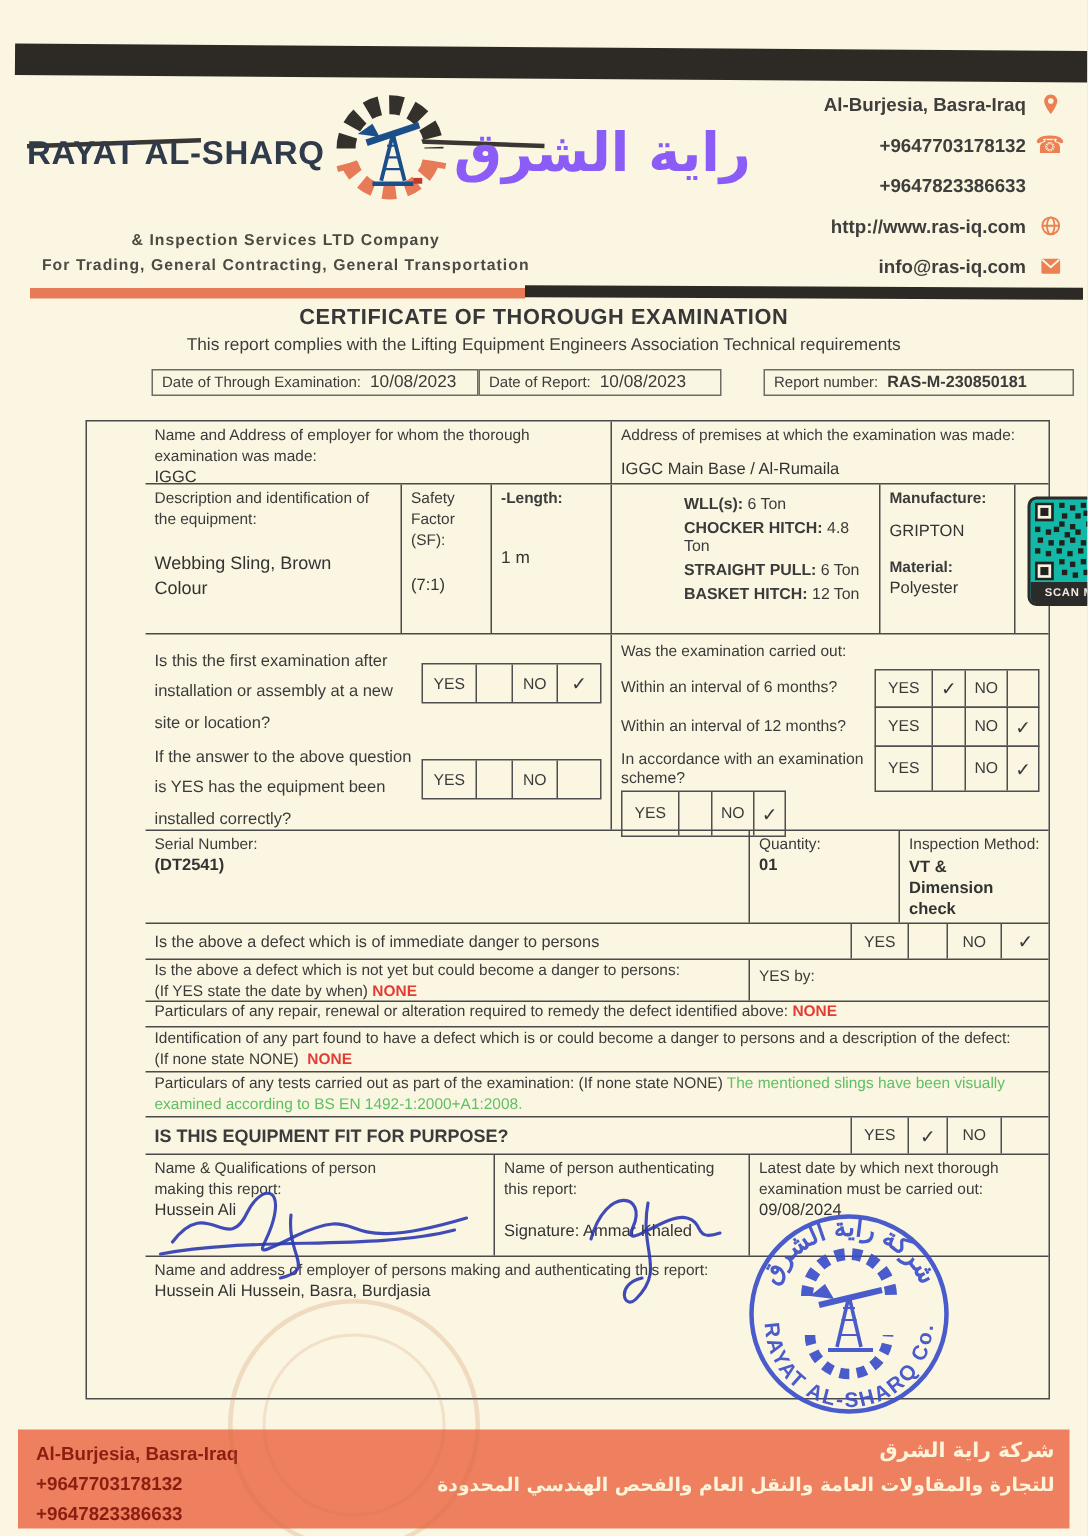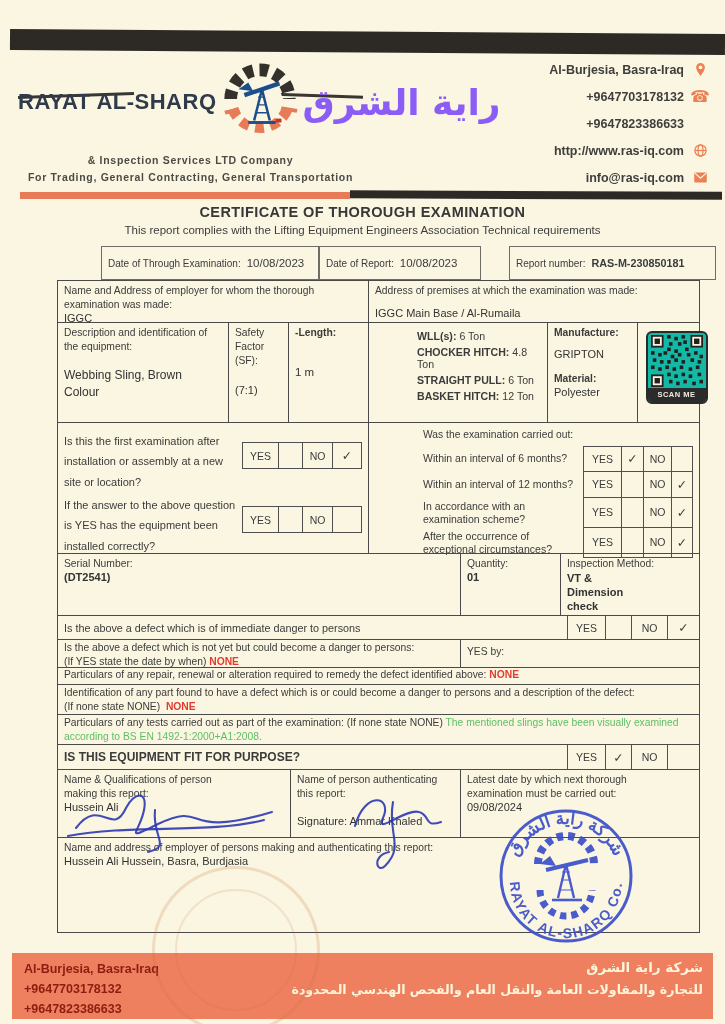--- a/index.html
+++ b/index.html
@@ -28,38 +28,38 @@
   .c-ic svg{width:15px;height:15px;}
   .ph-glyph{font-family:"DejaVu Sans",sans-serif;color:#ec8052;font-size:16px;font-weight:normal;}
   
   .div-orange{position:absolute;left:20px;top:192px;width:330px;height:7px;background:#e87b57;}
   .div-black{position:absolute;left:350px;right:3px;top:191px;height:8px;background:#2d2a26;transform:rotate(0.25deg);}
   
   .title-wrap{position:absolute;left:0;right:0;top:204px;text-align:center;}
   .title-main{font-size:14.5px;font-weight:bold;color:#373737;letter-spacing:.4px;}
   .title-sub{font-size:11.5px;margin-top:4px;color:#3d3d3d;}
   
-  .meta-row{position:absolute;left:57px;top:246px;display:flex;height:34px;font-size:10px;padding-left:44px;}
+  .meta-row{position:absolute;left:57px;top:246px;display:flex;height:18px;font-size:10px;padding-left:44px;}
   .m-box{border:1px solid #6e6c66;display:flex;align-items:center;padding:0 6px;background:transparent;}
   .m1{width:218px;}.m2{width:162px;}.m3{width:207px;margin-left:28px;}
   .m-val{font-size:11.5px;margin-left:6px;white-space:nowrap;}
   .m-val.b{font-weight:bold;font-size:10.8px;}
   
-  .doc-table{position:absolute;left:57px;top:280px;width:643px;border:1.5px solid #4a4a4a;font-size:10.3px;}
+  .doc-table{position:absolute;left:57px;top:280px;width:643px;border:1.5px solid #4a4a4a;font-size:10.3px;padding-left:39px;}
   .tr{display:flex;border-bottom:1px solid #4a4a4a;position:relative;}
   .tr:last-child{border-bottom:none;}
   .td{border-right:1px solid #4a4a4a;padding:3px 6px;position:relative;}
   .td:last-child{border-right:none;}
   .lbl{line-height:1.35;}
   .val{font-size:11px;color:#333;}
   .b{font-weight:bold;}
   .red{color:#e23b32;font-weight:bold;}
   .green{color:#5fbf63;}
   
-  .h42{height:42px;}.h100{height:100px;}.h131{height:131px;gap:48px;}.h62{height:62px;}
+  .h42{height:42px;}.h100{height:100px;}.h131{height:131px;}.h62{height:62px;}
   .h24{height:24px;}.h28{height:28px;}.h17{height:17px;}.h30{height:30px;}
   .h25{height:25px;}.h68{height:68px;}.h94{height:94px;}
   .w311{width:311px;flex:0 0 auto;}
   .fx{flex:1;}
   .w171{width:171px;flex:0 0 auto;}.w60{width:60px;flex:0 0 auto;}.w80{width:80px;flex:0 0 auto;}
   .w137{width:137px;flex:0 0 auto;margin-left:42px;}.w90{width:90px;flex:0 0 auto;}.w77{width:77px;flex:0 0 auto;}
   .w403{width:403px;flex:0 0 auto;}.w100c{width:100px;flex:0 0 auto;}
   .w233{width:233px;flex:0 0 auto;}.w170{width:170px;flex:0 0 auto;}
   .wll-line{margin:4px 0;font-size:10.6px;}
   
@@ -341,21 +341,20 @@
         <div class="q-sm" style="height:30px;">
           <div class="qt">In accordance with an examination scheme?</div>
           <div class="cb cbR">
             <span class="y">YES</span>
             <span class="c1"></span>
             <span class="n">NO</span>
             <span class="c2">✓</span>
           </div>
         </div>
         <div class="q-sm" style="height:30px;">
-          <div class="qt">After the occurrence of exceptional circumstances?</div>
           <div class="cb cbR">
             <span class="y">YES</span>
             <span class="c1"></span>
             <span class="n">NO</span>
             <span class="c2">✓</span>
           </div>
         </div>
       </div>
     </div>
 

